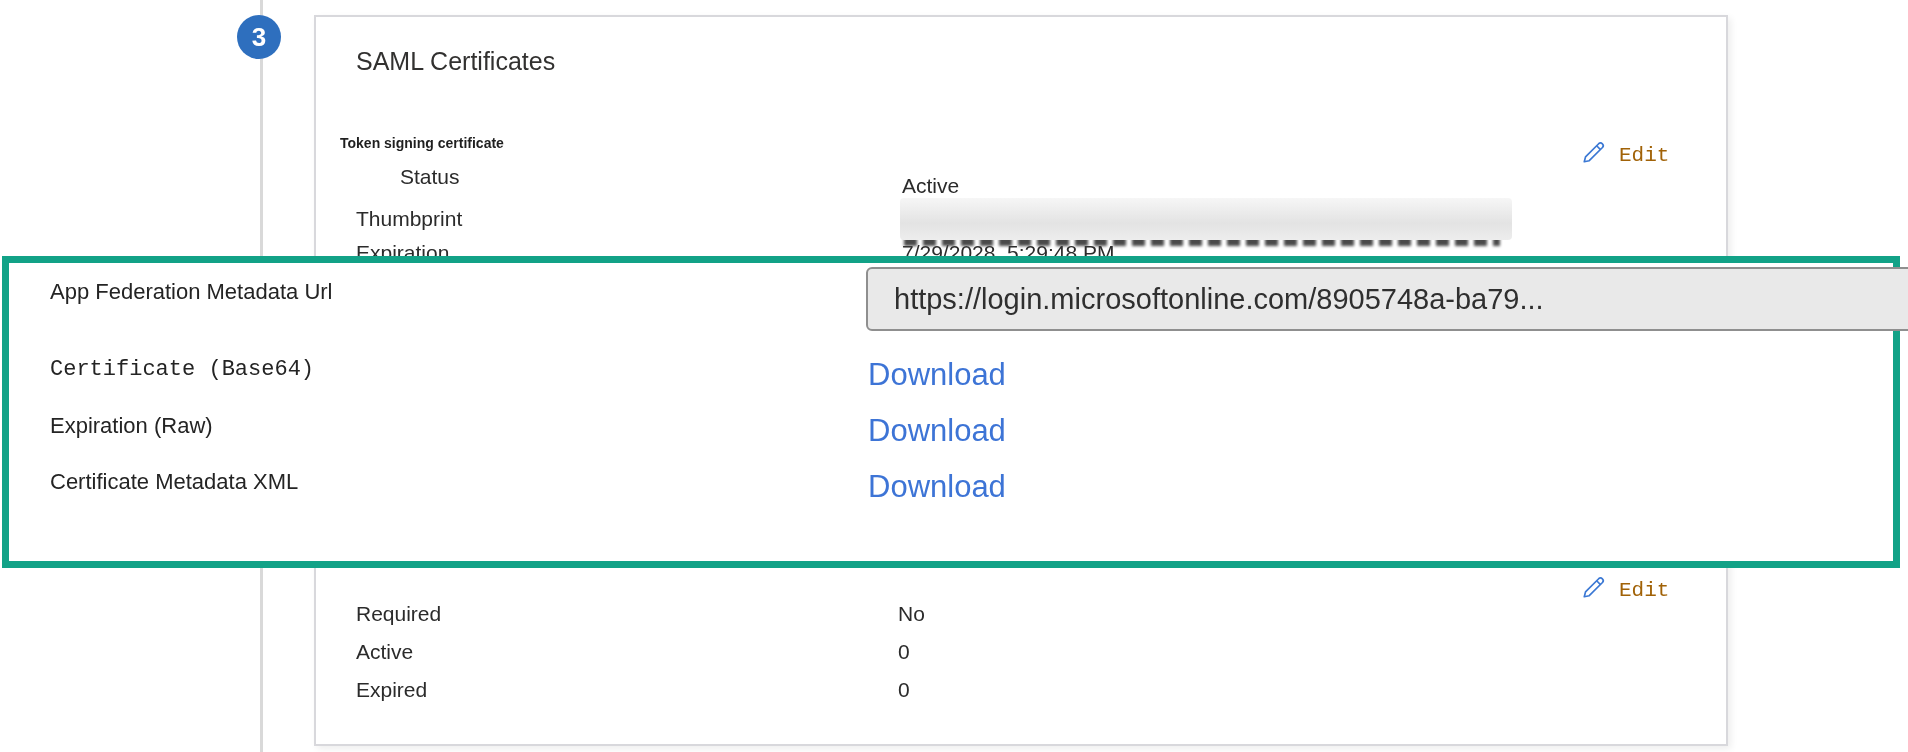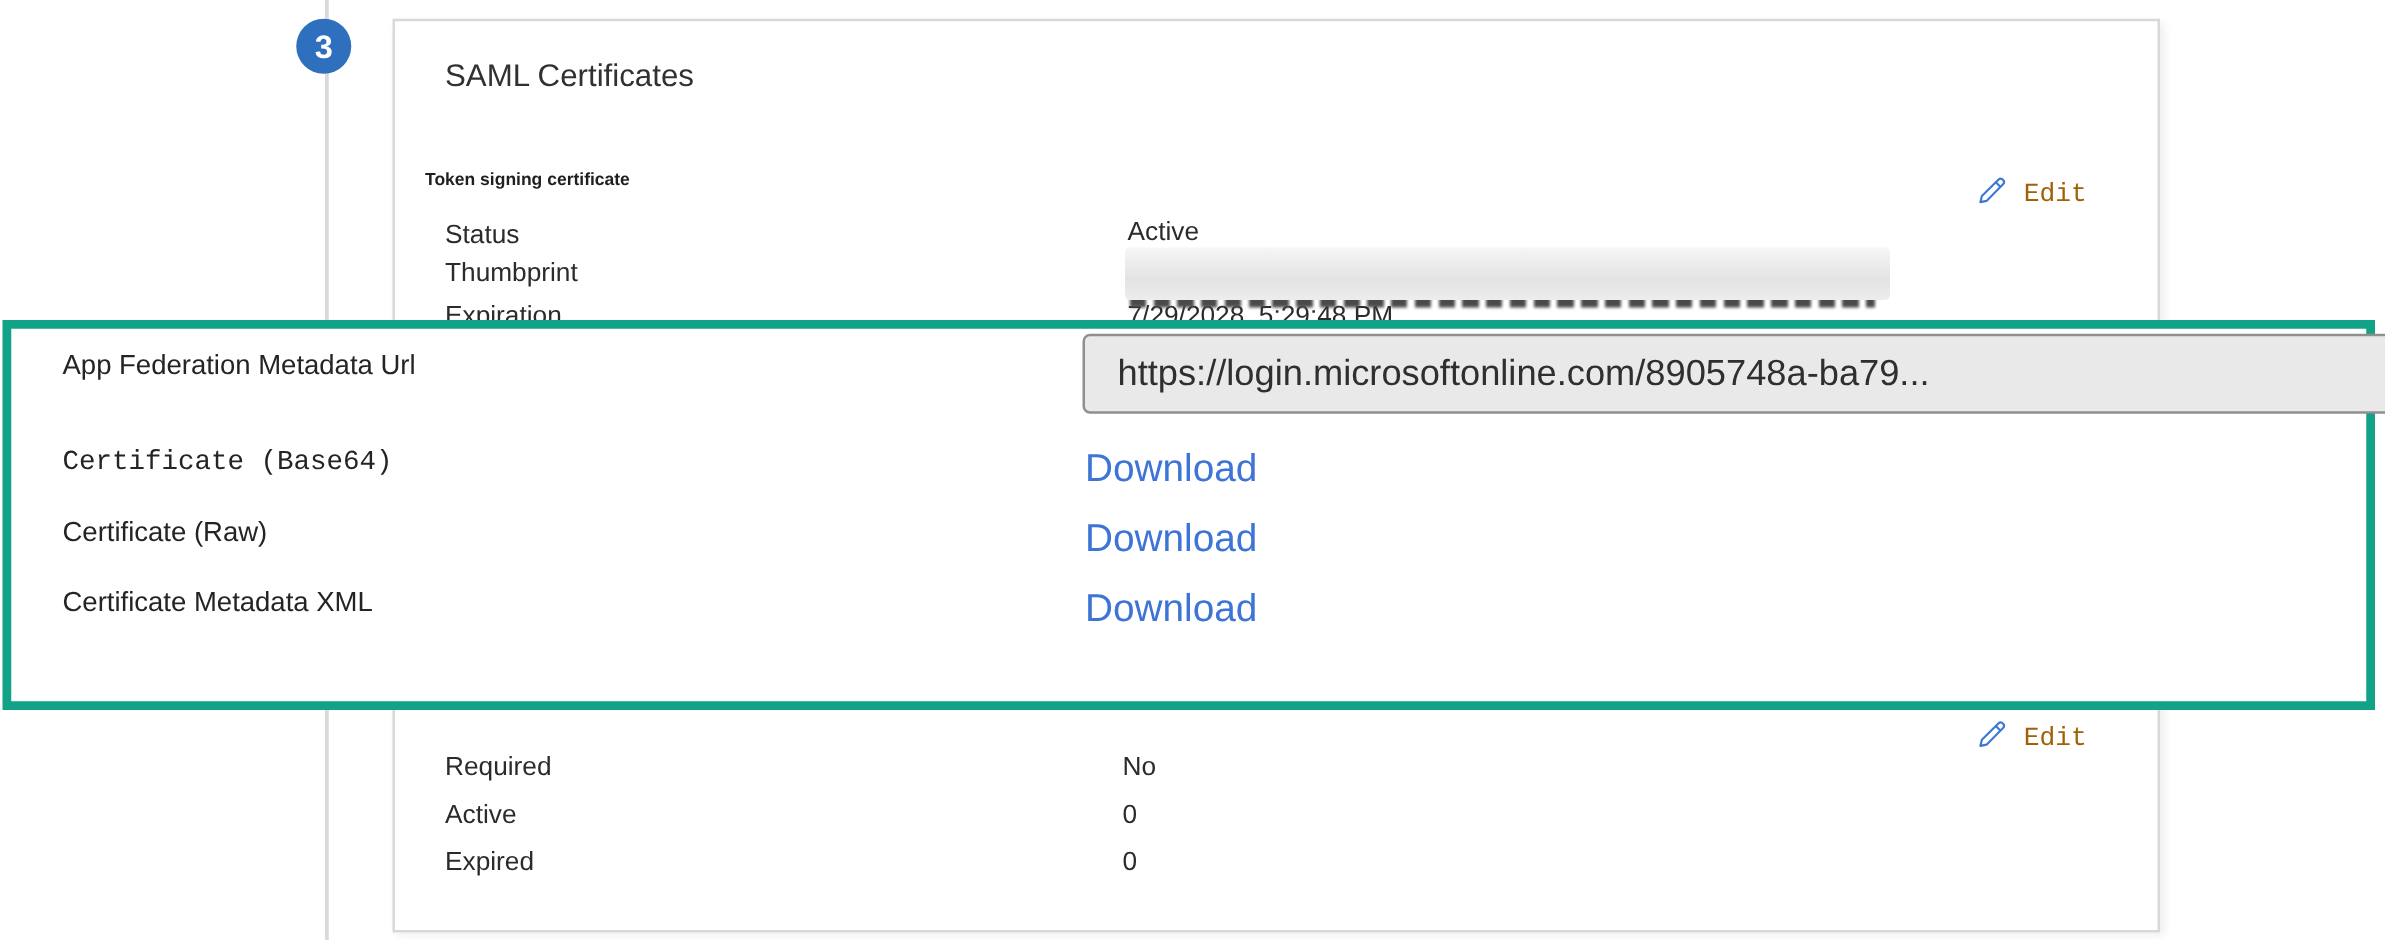--- a/index.html
+++ b/index.html
@@ -82,21 +82,21 @@
     <button class="edit-btn" style="top:122px;">
       <span>
         <svg viewBox="0 0 24 24" fill="none" stroke="#3b78d4" stroke-width="1.5" stroke-linejoin="round">
           <path d="M3.8 20.2l1.1-4.3L16.6 4.2a2.37 2.37 0 0 1 3.35 3.35L8.2 19.3l-4.4.9z"></path>
           <path d="M14.8 6l3.4 3.4"></path>
         </svg>
       </span>
       <span>Edit</span>
     </button>
 
-    <div class="row-label" style="top:159px;">Status</div>
+    <div class="row-label" style="top:148px;margin-left:44px;">Status</div>
     <div class="row-value" style="top:157px;">Active</div>
 
     <div class="row-label" style="top:190px;">Thumbprint</div>
     <div class="smudge-tips"></div>
     <div class="smudge"></div>
 
     <div class="row-label" style="top:224px;">Expiration</div>
     <div class="row-value" style="top:224px;">7/29/2028, 5:29:48 PM</div>
 
 
@@ -132,20 +132,20 @@
             <path d="M14.7 5.5v4.3H19"></path>
             <path d="M8.5 8H6.7A1.7 1.7 0 0 0 5 9.7V21a1.7 1.7 0 0 0 1.7 1.7" transform="translate(0,-3.2)"></path>
           </svg>
         </span>
       </button>
     </div>
 
     <div class="co-label" style="top:94px;font-family:Liberation Mono, monospace;">Certificate (Base64)</div>
     <a class="co-download" style="top:94px;">Download</a>
 
-    <div class="co-label" style="top:150px;">Certificate (Raw)</div>
+    <div class="co-label" style="top:150px;">Expiration (Raw)</div>
     <a class="co-download" style="top:150px;">Download</a>
 
     <div class="co-label" style="top:206px;">Certificate Metadata XML</div>
     <a class="co-download" style="top:206px;">Download</a>
   </div>
 
 </div>
 
 </body></html>

